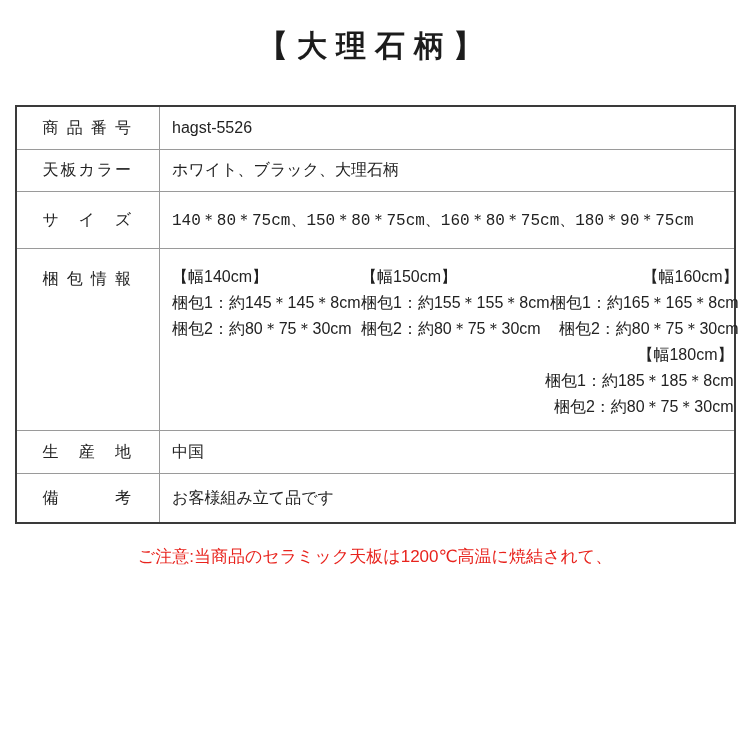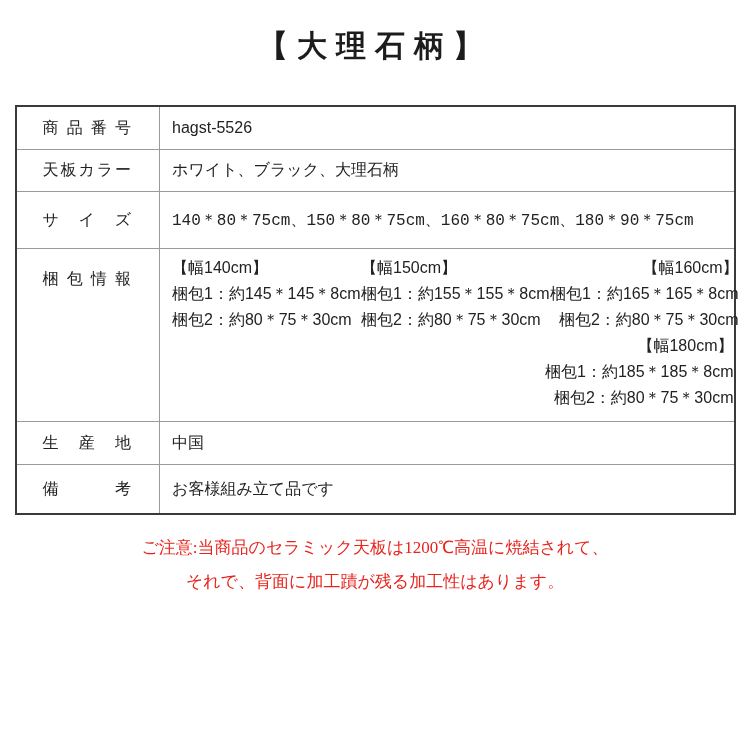--- a/index.html
+++ b/index.html
@@ -58,31 +58,31 @@
   tr.r5 td { height: 166px; }
   tr.r6 td { height: 40px; }
   tr.r7 td { height: 40px; }
   tr.r8 td { height: 46px; }
   tr.r5 td.lbl {
     vertical-align: top;
     padding-top: 20px;
   }
   td.val.packing {
     vertical-align: top;
-    padding: 6px 0 0 12px;
+    padding: 15px 0 0 12px;
   }
   .pack-top { display: flex; }
   .pack-col { flex: 0 0 auto; width: 189px; }
   .pack-col.last { width: auto; text-align: right; }
   .pack-h, .pack-l {
     line-height: 26px;
     white-space: nowrap;
     font-size: 16px;
   }
-  .notice { margin-top: 16px; font-family: Liberation Serif, serif; }
+  .notice { margin-top: 16px; }
   .notice p {
     margin: 0;
     text-align: center;
     font-size: 17px;
     line-height: 34px;
     color: #e8231d;
   }
 </style>
 </head>
 <body>
@@ -136,14 +136,13 @@
     </tr>
     <tr class="r8">
       <td class="lbl">備考</td>
       <td class="val">お客様組み立て品です</td>
     </tr>
   </tbody>
 </table>
 
 <div class="notice">
   <p>ご注意:当商品のセラミック天板は1200℃高温に焼結されて、</p>
-  <p>それで、背面に加工蹟が残る加工性はあります。</p>
 </div>
 
 </body></html>

